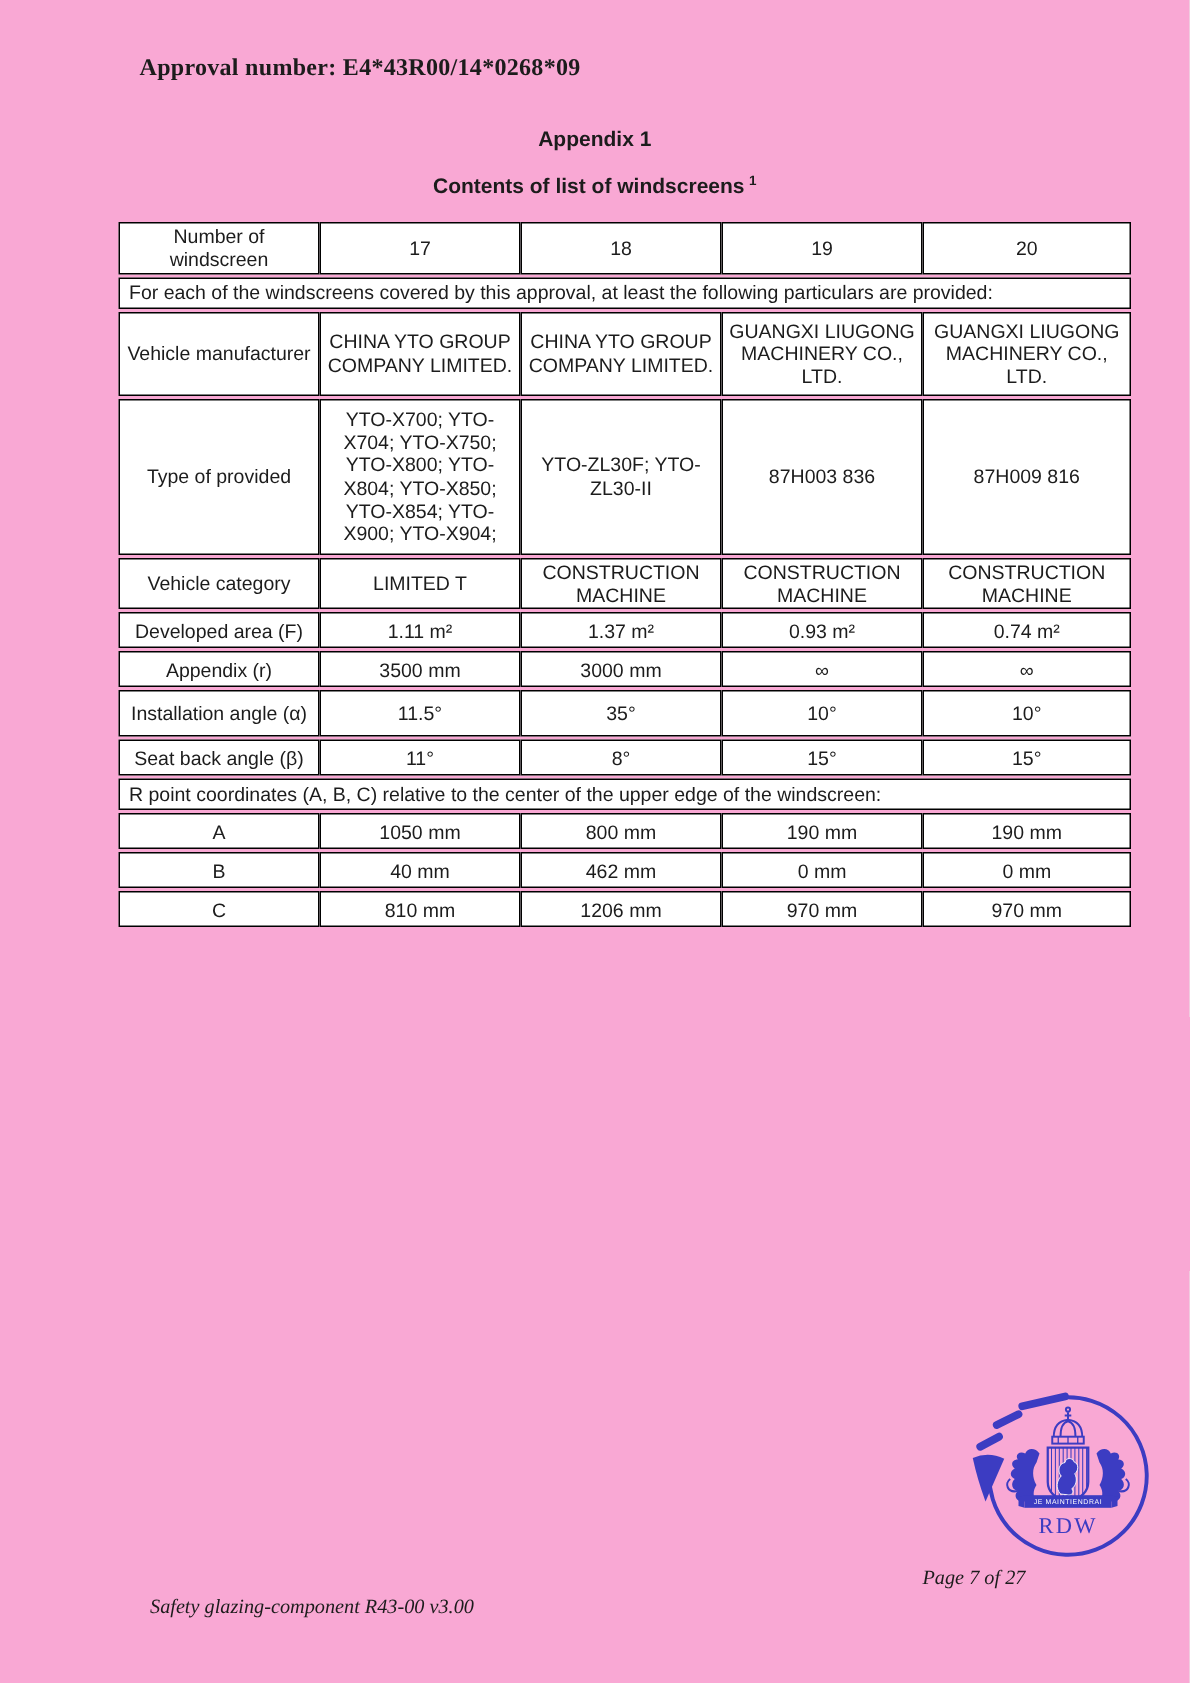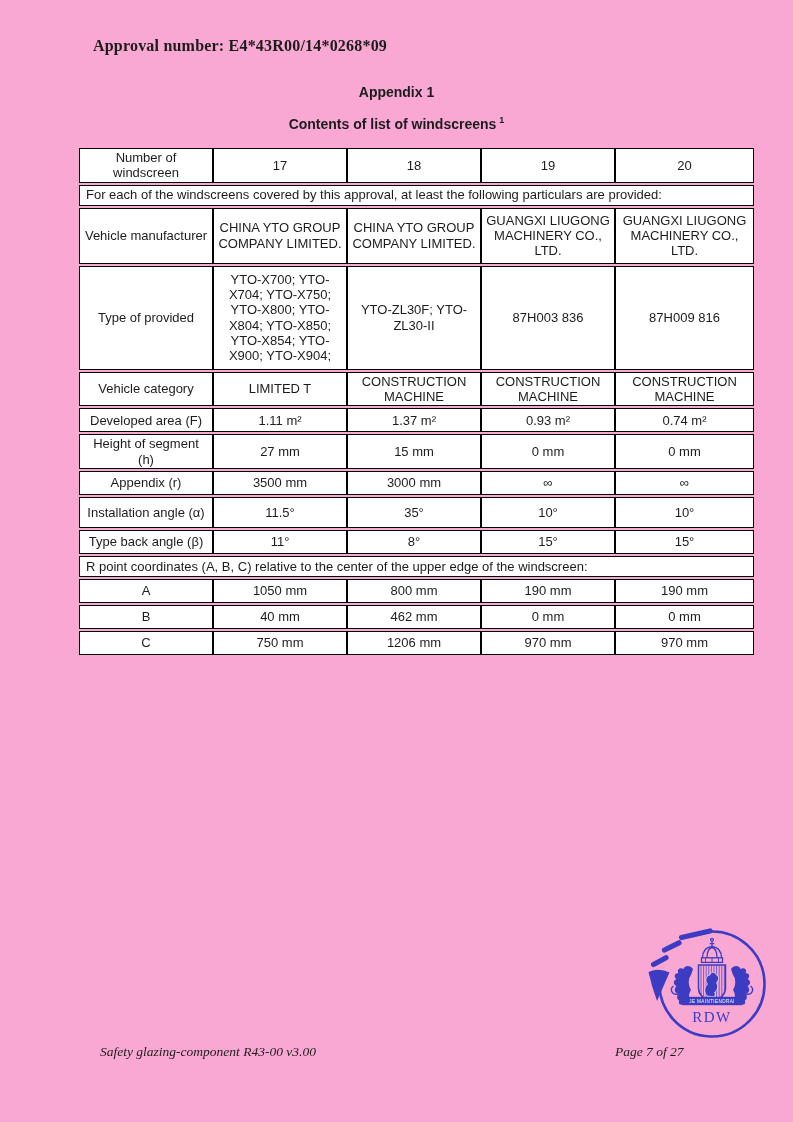--- a/index.html
+++ b/index.html
@@ -35,21 +35,21 @@
   tr.rh-type td  { height:100px; }
   tr.rh-cat td   { height:27px; }
   tr.rh-s td     { height:20px; }
   tr.rh-m td     { height:27px; }
 
   .footer-text {
     position:absolute; top:1044px;
     font-family:"Liberation Serif", serif; font-style:italic; font-size:13.5px;
     white-space:nowrap;
   }
-  .footer-left  { left:100px; }
+  .footer-left  { left:100px;margin-top:19px; }
   .footer-right { left:615px; }
 
   .stamp { position:absolute; left:645px; top:924px; color:#3c3cc2; }
   .stamp text { font-family:"Liberation Serif", serif; }
 </style>
 </head>
 <body>
 
 <div class="page">
 
@@ -104,43 +104,36 @@
         <td>CONSTRUCTION MACHINE</td>
         <td>CONSTRUCTION MACHINE</td>
       </tr>
       <tr class="rh-s">
         <td>Developed area (F)</td>
         <td>1.11 m²</td>
         <td>1.37 m²</td>
         <td>0.93 m²</td>
         <td>0.74 m²</td>
       </tr>
-      <tr class="rh-m">
-        <td>Height of segment (h)</td>
-        <td>27 mm</td>
-        <td>15 mm</td>
-        <td>0 mm</td>
-        <td>0 mm</td>
-      </tr>
       <tr class="rh-s">
         <td>Appendix (r)</td>
         <td>3500 mm</td>
         <td>3000 mm</td>
         <td>∞</td>
         <td>∞</td>
       </tr>
       <tr class="rh-m">
         <td>Installation angle (α)</td>
         <td>11.5°</td>
         <td>35°</td>
         <td>10°</td>
         <td>10°</td>
       </tr>
       <tr class="rh-s">
-        <td>Type back angle (β)</td>
+        <td>Seat back angle (β)</td>
         <td>11°</td>
         <td>8°</td>
         <td>15°</td>
         <td>15°</td>
       </tr>
       <tr class="rh-note">
         <td class="note-cell" colspan="5">R point coordinates (A, B, C) relative to the center of the upper edge of the windscreen:</td>
       </tr>
       <tr class="rh-s">
         <td>A</td>
@@ -151,21 +144,21 @@
       </tr>
       <tr class="rh-s">
         <td>B</td>
         <td>40 mm</td>
         <td>462 mm</td>
         <td>0 mm</td>
         <td>0 mm</td>
       </tr>
       <tr class="rh-s">
         <td>C</td>
-        <td>750 mm</td>
+        <td>810 mm</td>
         <td>1206 mm</td>
         <td>970 mm</td>
         <td>970 mm</td>
       </tr>
     </tbody>
   </table>
 
   <div class="footer-text footer-left">Safety glazing-component R43-00 v3.00</div>
   <div class="footer-text footer-right">Page 7 of 27</div>
 

